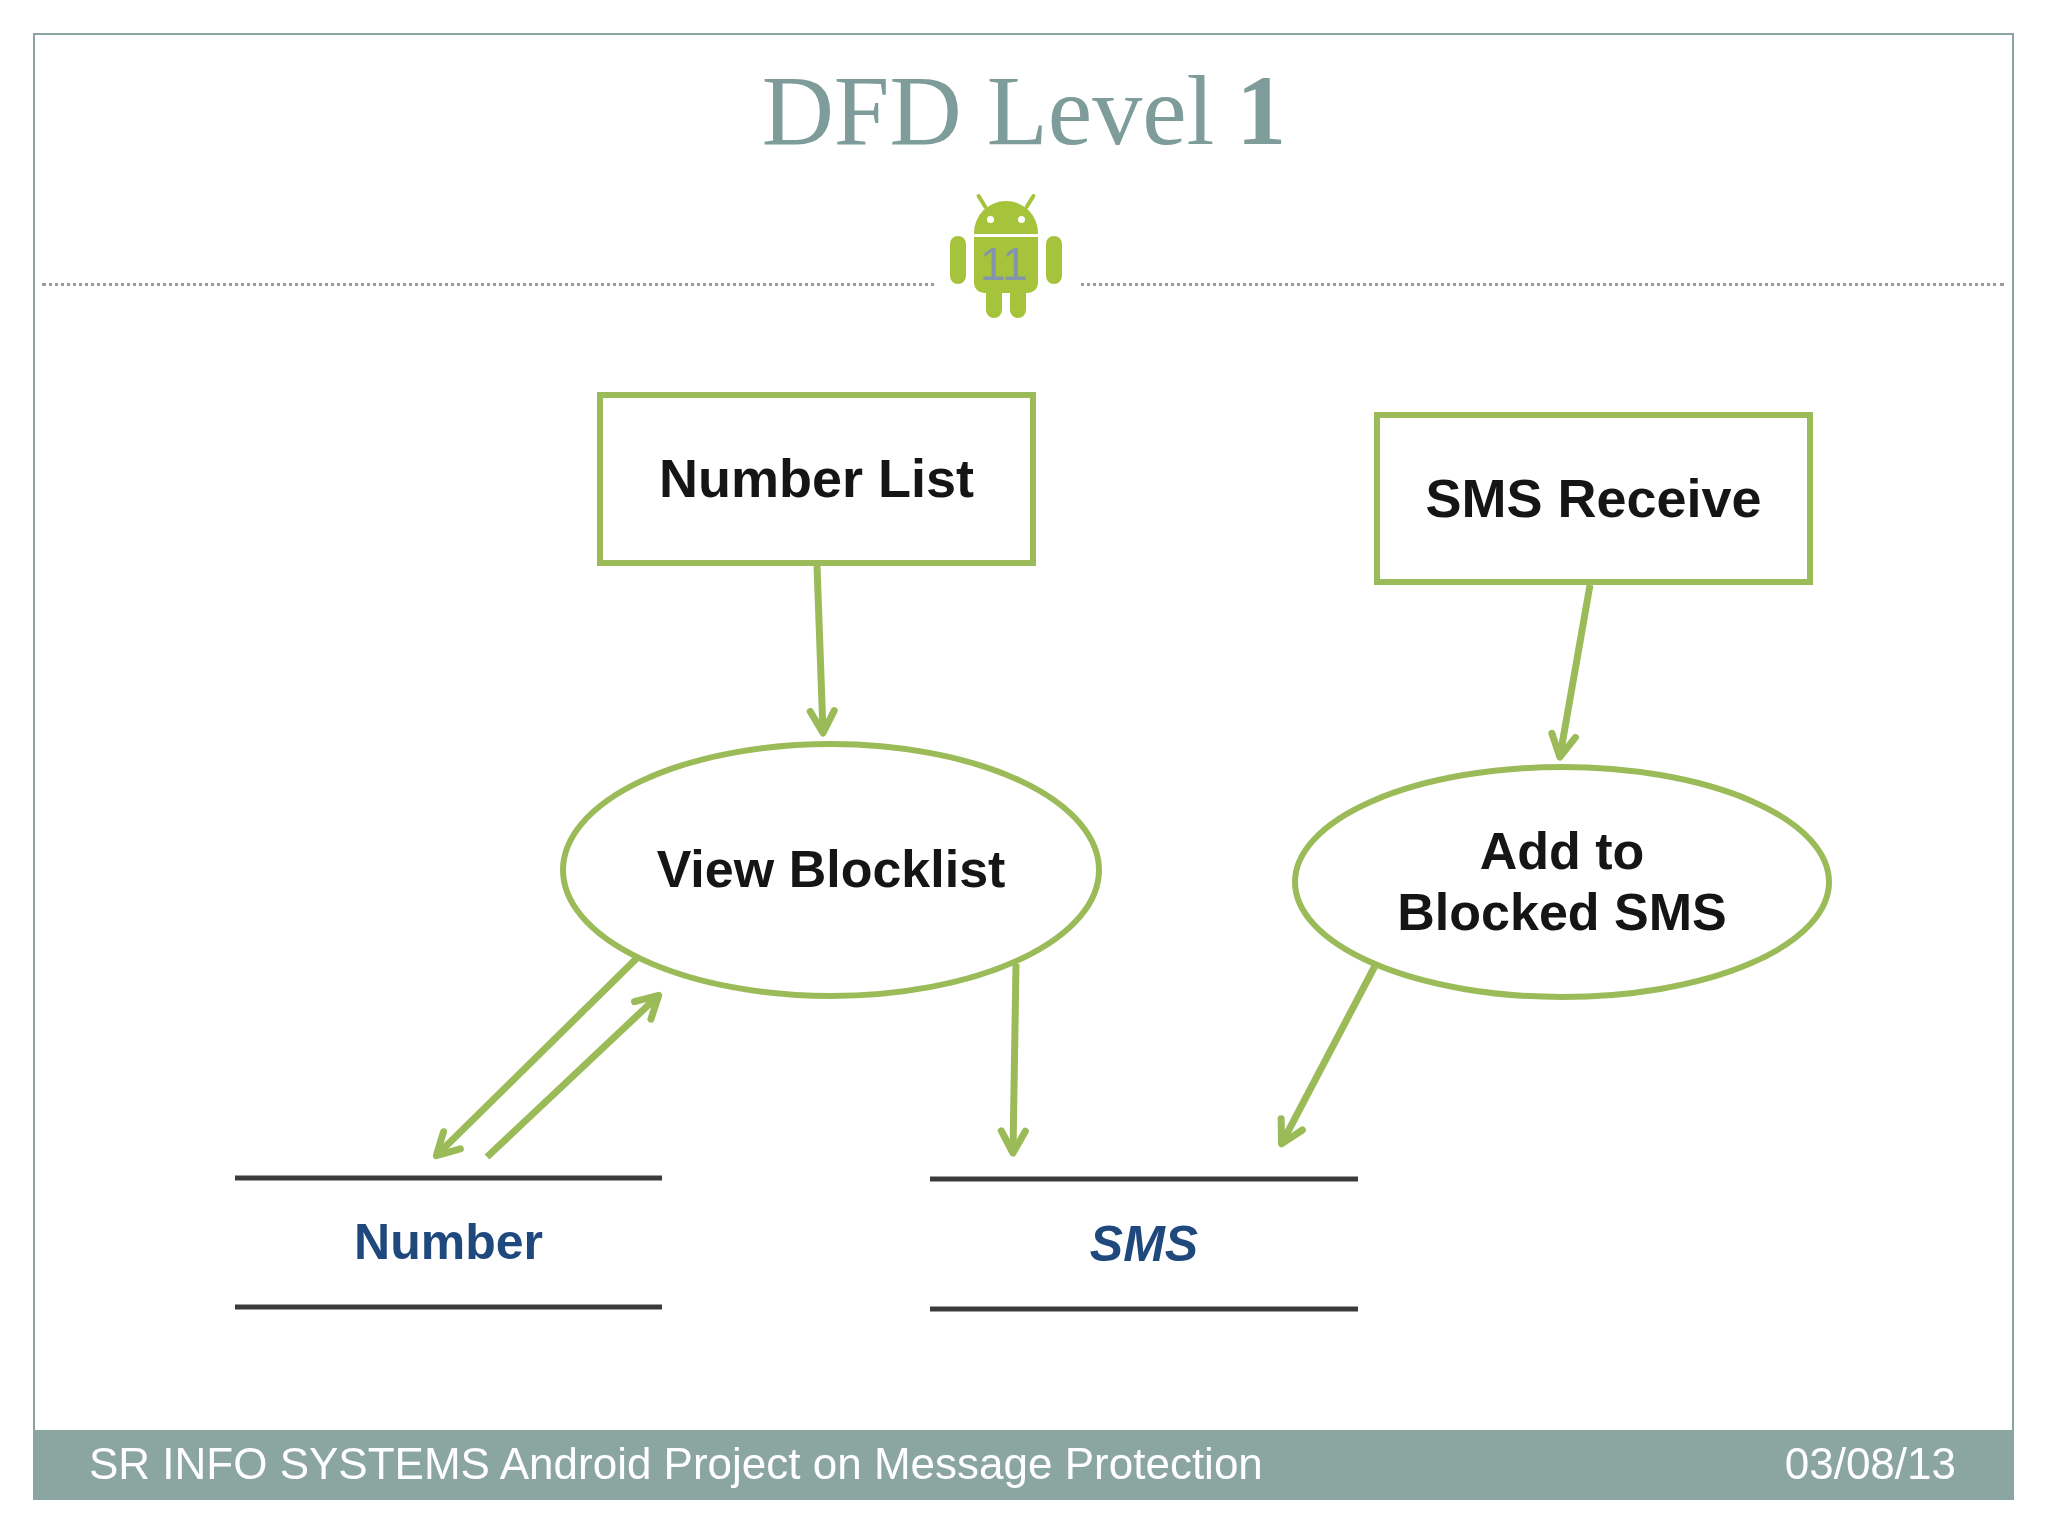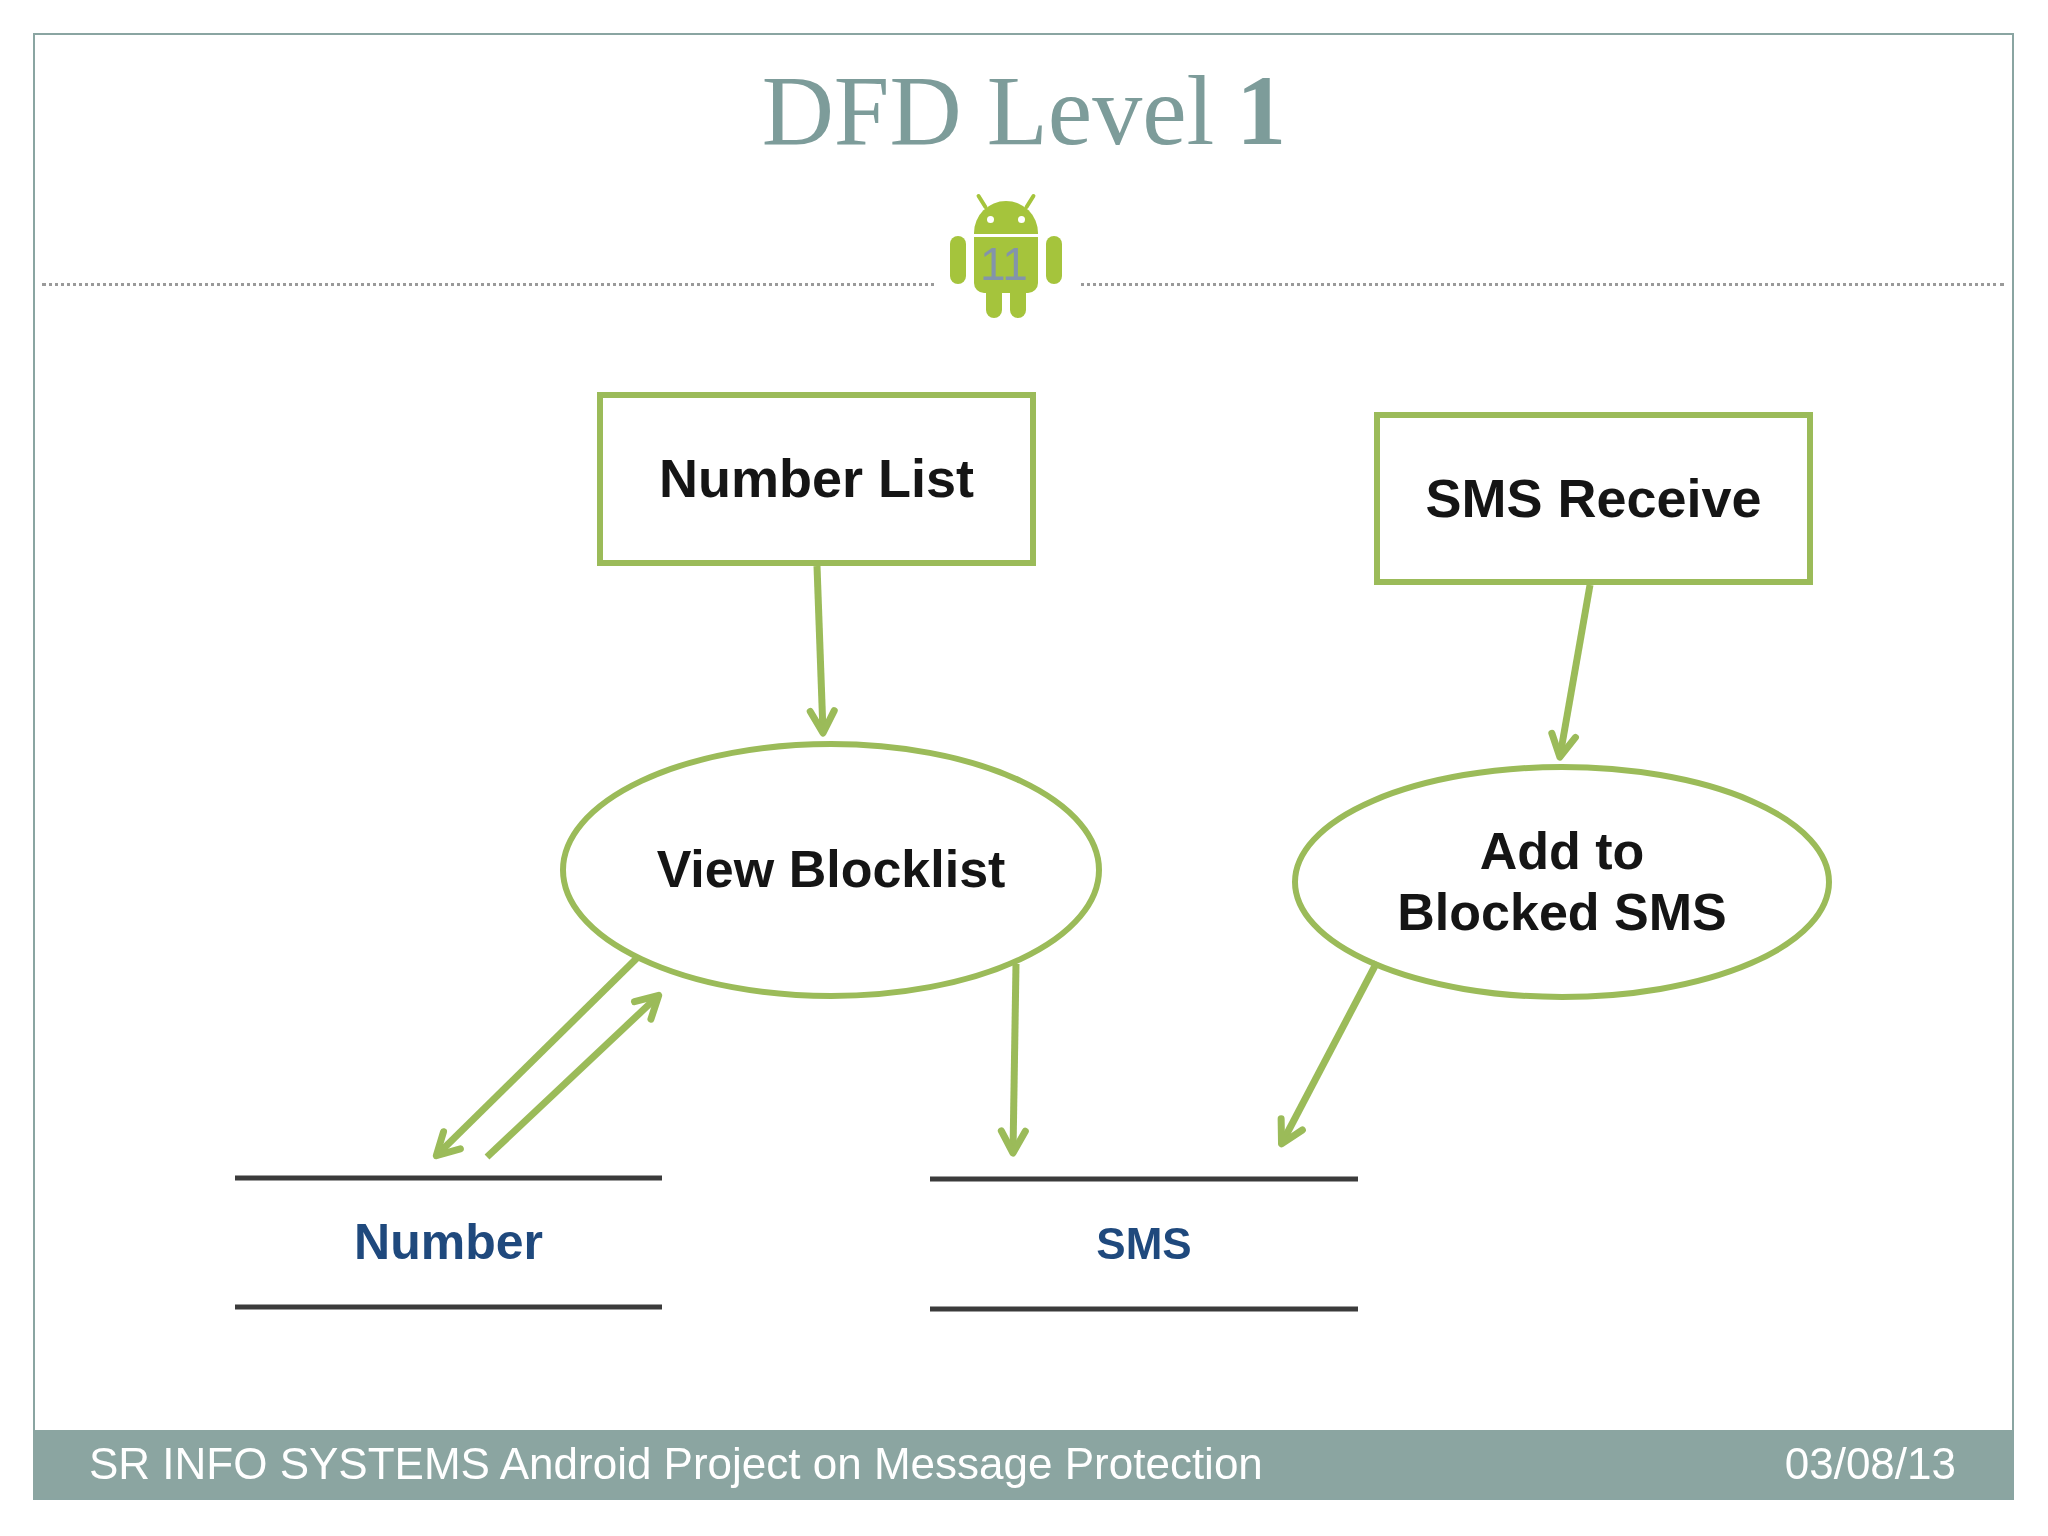--- a/index.html
+++ b/index.html
@@ -38,21 +38,21 @@
   svg.diagram{position:absolute;left:0;top:0;z-index:2;}
 
   
   .shape-label{display:flex;align-items:center;justify-content:center;text-align:center;
     z-index:4;color:#151515;font-weight:700;line-height:1.18;}
   .lbl-block-list{left:600px;top:395px;width:433px;height:168px;font-size:54px;}
   .lbl-sms-receive{left:1377px;top:415px;width:433px;height:167px;font-size:54px;}
   .lbl-view-block{left:563px;top:762px;width:536px;height:216px;font-size:52px;flex-direction:row;}
   .lbl-add-blocked{left:1295px;top:775px;width:534px;height:214px;font-size:52px;flex-direction:column;}
   .lbl-number{left:235px;top:1178px;width:427px;height:129px;font-size:50px;color:#1f497d;}
-  .lbl-sms{left:930px;top:1179px;width:428px;height:130px;font-size:44px;color:#1f497d;}
+  .lbl-sms{left:930px;top:1179px;width:428px;height:130px;font-size:50px;color:#1f497d;font-style:italic;}
 
   
   .footer{left:33px;top:1430px;width:1979px;height:68px;background:#8ba5a1;z-index:5;
     display:flex;align-items:center;justify-content:space-between;color:#fff;font-size:44px;}
   .footer .left{padding-left:56px;white-space:nowrap;}
   .footer .right{padding-right:56px;white-space:nowrap;}
 </style>
 </head>
 <body>
 

